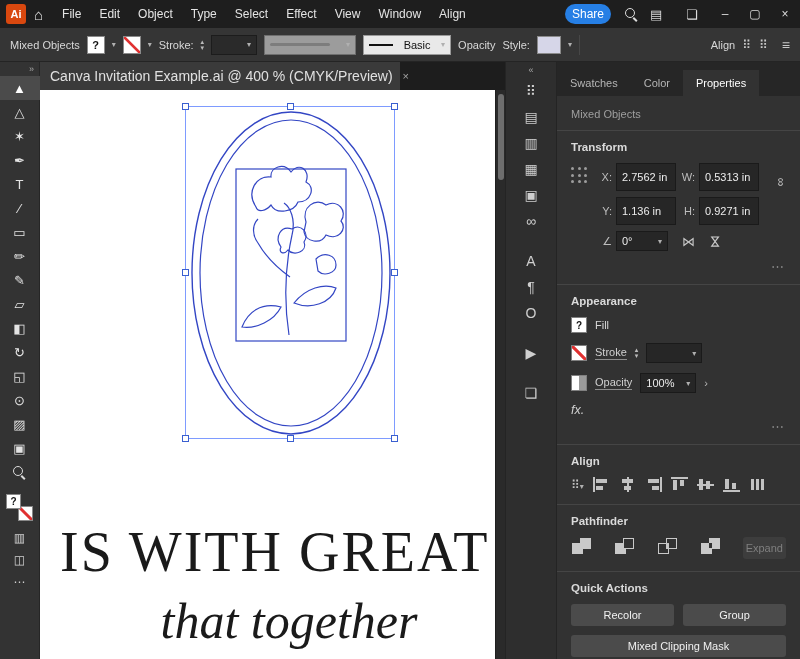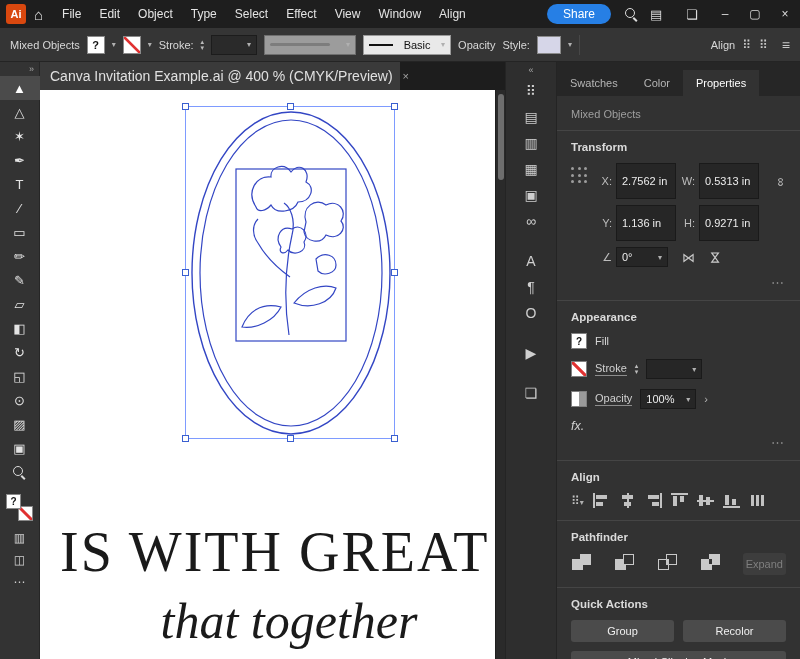--- a/index.html
+++ b/index.html
@@ -5,21 +5,21 @@
   *{margin:0;padding:0;box-sizing:border-box}
   html,body{width:800px;height:659px;overflow:hidden;background:#262626}
   .app{position:relative;width:800px;height:659px;font-family:"Liberation Sans",sans-serif;color:#d6d6d6;font-size:11px;background:#323232}
 
   
   .titlebar{position:absolute;left:0;top:0;width:800px;height:28px;background:#1e1e1e;display:flex;align-items:center;gap:0}
   .ai-logo{width:20px;height:20px;margin:0 8px 0 6px;background:#d9480f;border-radius:3px;color:#fff;font-weight:bold;font-size:11px;display:flex;align-items:center;justify-content:center}
   .home{font-size:15px;color:#e6e6e6;margin-right:10px}
   .menu-item{padding:0 9px;font-size:12px;color:#e4e4e4;line-height:28px;cursor:default}
   .tb-spacer{flex:1}
-  .share-btn{background:#267fe5;color:#fff;font-size:12px;padding:3px 16px;border-radius:12px;margin-right:14px}
+  .share-btn{background:#267fe5;color:#fff;font-size:12px;padding:3px 7px;border-radius:12px;margin-right:14px}
   .mag{width:13px;height:13px;position:relative;display:inline-block}
   .mag::before{content:"";position:absolute;left:0;top:0;width:8px;height:8px;border:1.5px solid #dcdcdc;border-radius:50%}
   .mag::after{content:"";position:absolute;left:9px;top:9px;width:5px;height:1.5px;background:#dcdcdc;transform:rotate(45deg);transform-origin:0 0}
   .tb-icon{color:#dcdcdc;font-size:13px;padding:0 12px}
   .win-btn{width:30px;height:28px;display:flex;align-items:center;justify-content:center;color:#dcdcdc;font-size:12px}
 
   
   .controlbar{position:absolute;left:0;top:28px;width:800px;height:34px;background:#353535;border-bottom:1px solid #242424;display:flex;align-items:center;gap:7px;padding:0 10px}
   .cb-label{color:#d8d8d8;font-size:11px;white-space:nowrap}
   .chip{width:18px;height:18px;background:#fff;border:1px solid #8a8a8a;display:flex;align-items:center;justify-content:center;color:#111;font-size:11px;font-weight:bold}
@@ -79,21 +79,21 @@
   .divider{height:1px;background:#454545;margin:10px -14px}
   .sec-title{color:#dadada;font-weight:bold;font-size:11.5px;margin:4px 0 10px}
   .sec-more{text-align:right;color:#9a9a9a;font-size:13px;letter-spacing:2px;margin-top:2px}
 
   .tf{display:flex;gap:8px}
   .refpt{width:18px;height:18px;margin-top:4px;display:grid;grid-template-columns:repeat(3,1fr);grid-template-rows:repeat(3,1fr);gap:2px}
   .refpt i{width:3px;height:3px;background:#9d9d9d;border-radius:50%}
   .tf-rows{position:relative;flex:1;padding-right:18px}
   .tf-row{display:flex;align-items:center;gap:4px;margin-bottom:6px}
   .tf-lbl{color:#bdbdbd;width:15px;text-align:right}
-  .tf-input{width:60px;height:36px;background:#262626;border:1px solid #1a1a1a;color:#ececec;display:flex;align-items:center;padding:4px 5px}
+  .tf-input{width:60px;height:28px;background:#262626;border:1px solid #1a1a1a;color:#ececec;display:flex;align-items:center;padding:4px 5px}
   .chain{position:absolute;right:0;top:12px;color:#c9c9c9;font-size:12px;display:inline-block;transform:rotate(90deg)}
   .tf-select{width:52px;height:20px;background:#262626;border:1px solid #1a1a1a;color:#ececec;display:flex;align-items:center;justify-content:space-between;padding:0 5px}
   .flip{color:#c9c9c9;font-size:13px;margin-left:10px}
   .flip.vert{display:inline-block;transform:rotate(90deg)}
 
   .ap-row{display:flex;align-items:center;gap:8px;margin-bottom:10px}
   .sw{width:16px;height:16px;background:#fff;border:1px solid #808080;color:#111;font-size:10px;font-weight:bold;display:flex;align-items:center;justify-content:center}
   .sw.slash{background:linear-gradient(45deg,#fff 40%,#e03131 44%,#e03131 56%,#fff 60%)}
   .sw.op{background:linear-gradient(90deg,#fff 50%,#9a9a9a 50%)}
   .ap-link{color:#d0d0d0;border-bottom:1px solid #8d8d8d;padding-bottom:1px}
@@ -481,20 +481,20 @@
             <i class="back"></i>
             <i class="front"></i>
             <i class="mid"></i>
           </span>
         <span class="btn disabled">Expand</span>
       </div>
       <div class="divider"></div>
 
       <div class="sec-title">Quick Actions</div>
       <div class="qa-row">
+        <span class="btn">Recolor</span>
         <span class="btn">Group</span>
-        <span class="btn">Recolor</span>
       </div>
       <span class="btn full">Mixed Clipping Mask</span>
     </div>
   </div>
 
 </div>
 
 </body></html>

